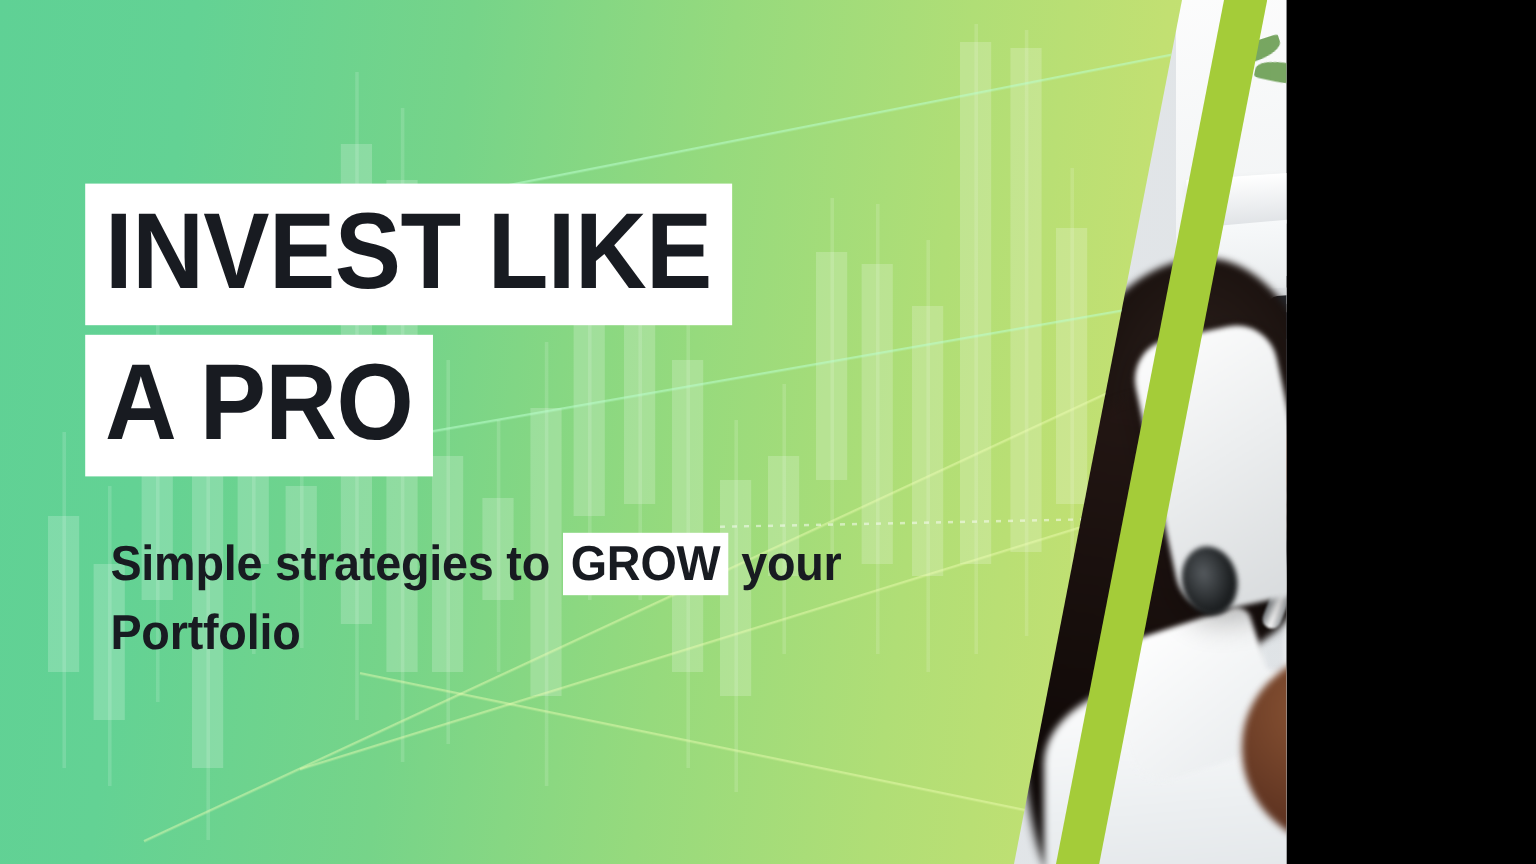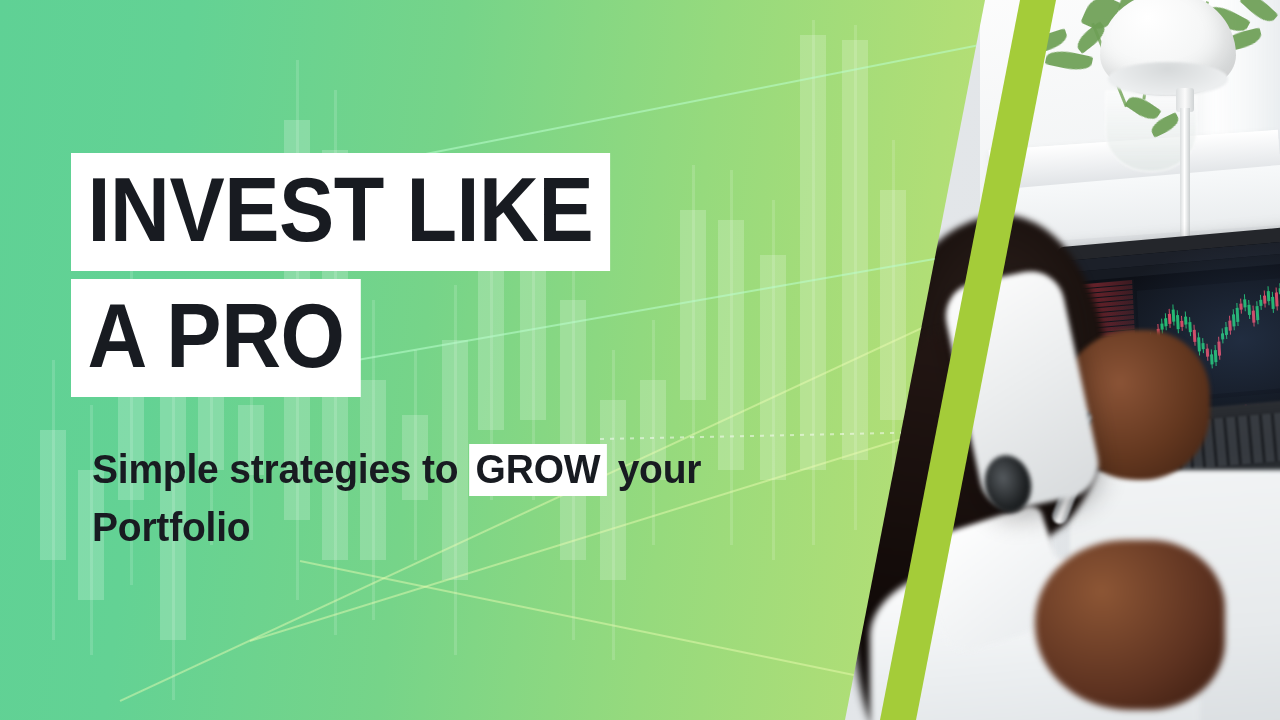--- a/index.html
+++ b/index.html
@@ -2,21 +2,21 @@
 <html><head>
 <meta charset="utf-8">
 <style>
   html, body {
     margin: 0;
     padding: 0;
     background: #000;
   }
   #stage {
     position: relative;
-    width: 1280px;
+    width: 1072px;
     height: 720px;
     overflow: hidden;
     font-family: "Liberation Sans", sans-serif;
   }
 
   
   .photo {
     position: absolute;
     inset: 0;
     background: #cfd2d6;

